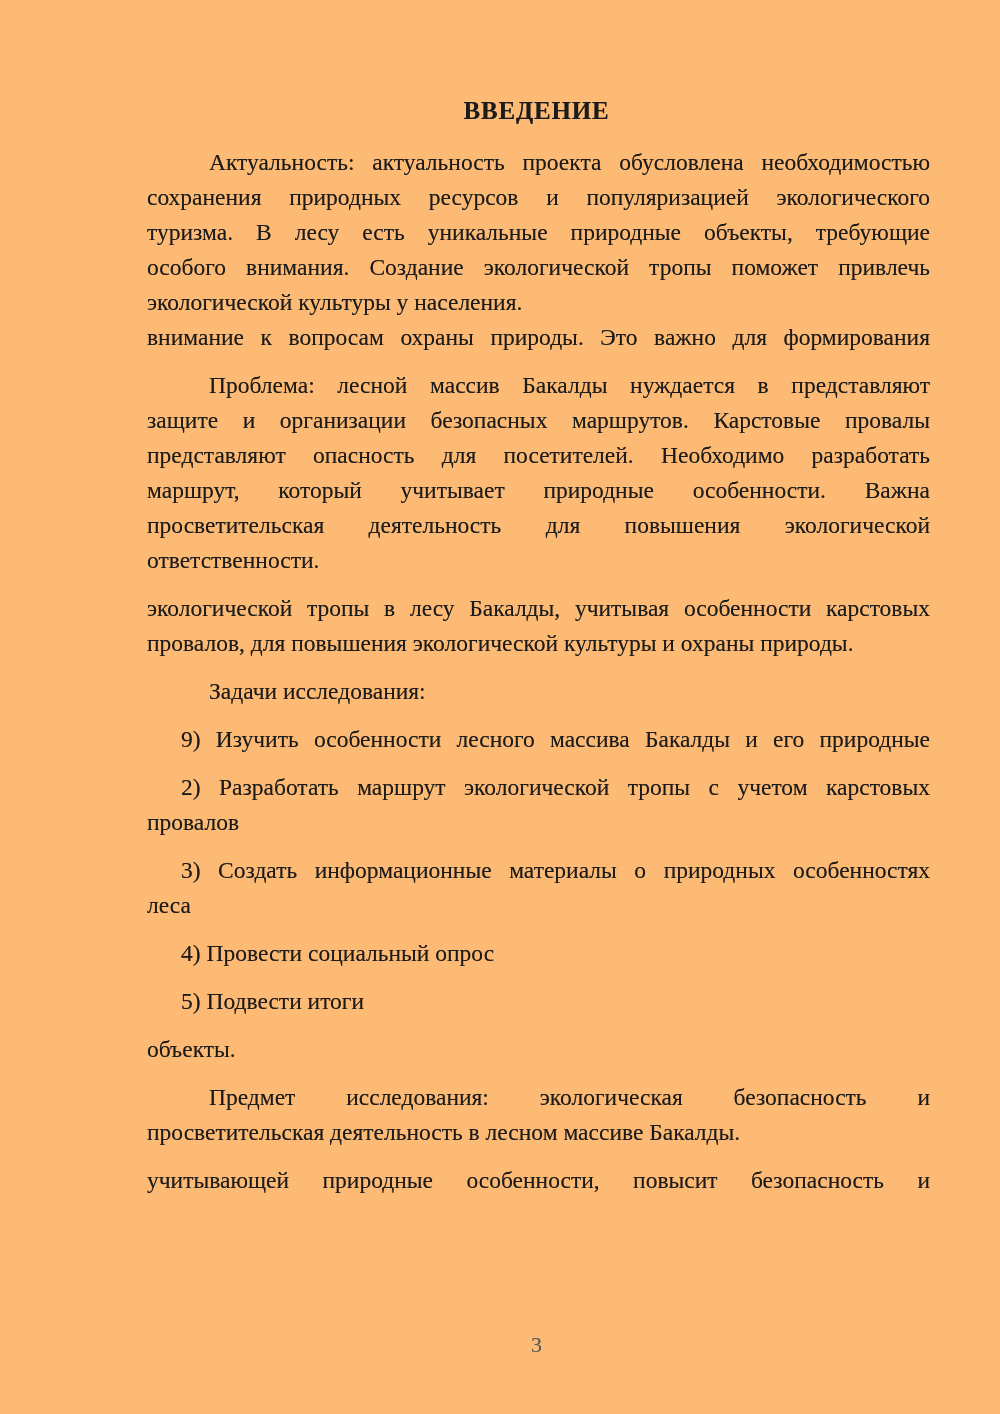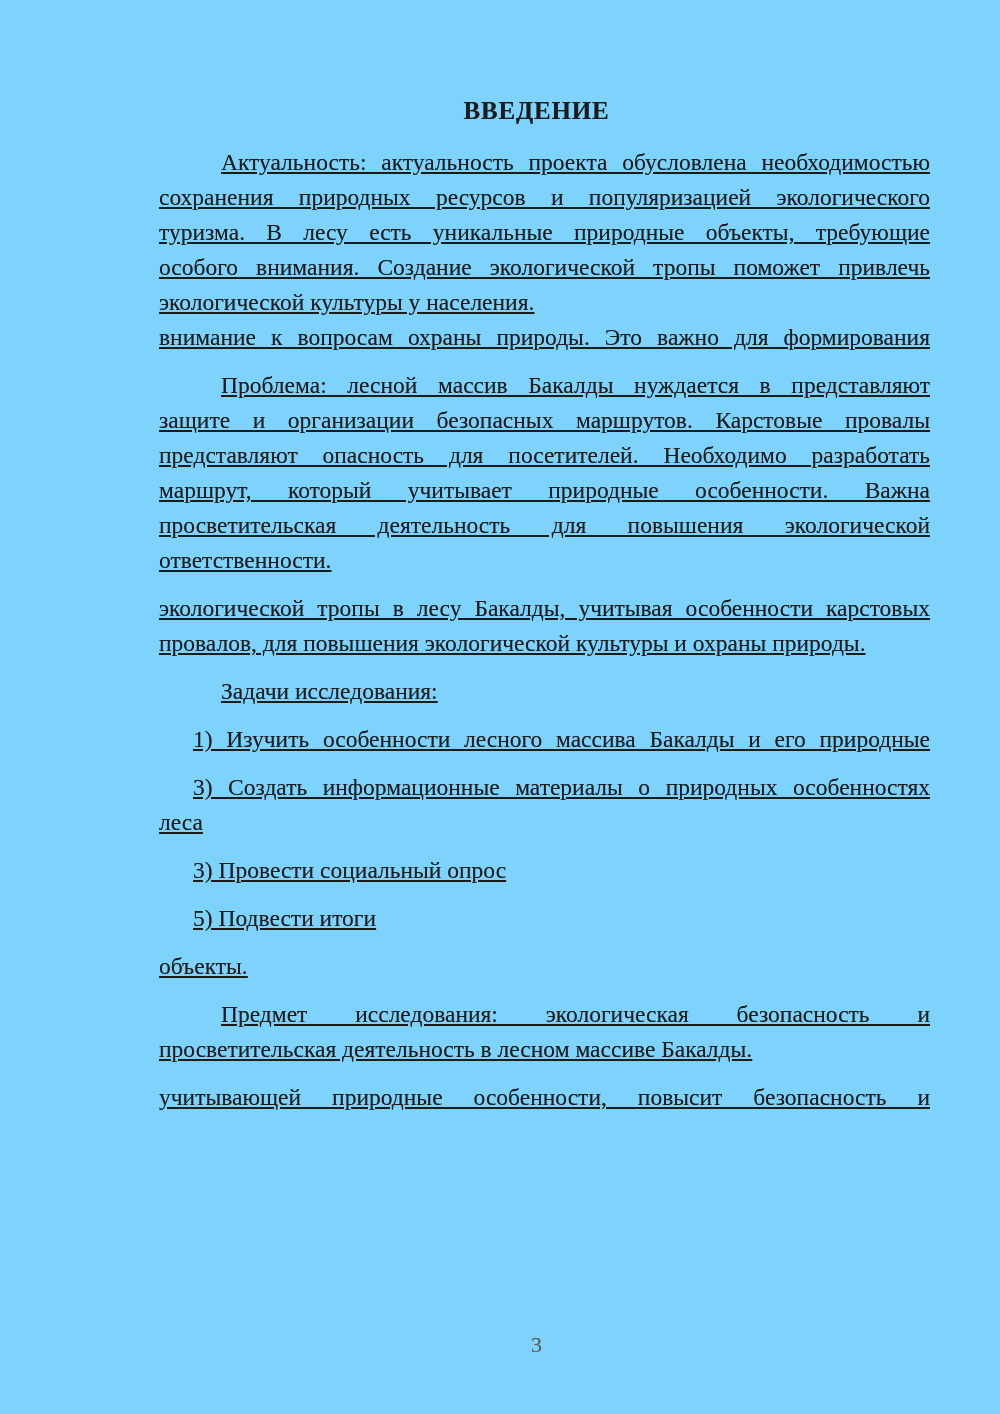--- a/index.html
+++ b/index.html
@@ -4,21 +4,21 @@
 <style>
   html, body {
     margin: 0;
     padding: 0;
     background: #ffffff;
   }
   .page {
     position: relative;
     width: 1000px;
     height: 1414px;
-    background: #7dd3fc;
+    background: #fdba74;
     font-family: "Liberation Serif", "DejaVu Serif", serif;
     color: #1b1b1b;
     overflow: hidden;
   }
   .content {
     position: absolute;
     left: 143px;
     right: 70px;
     top: 0;
     padding-top: 95px;
@@ -26,22 +26,21 @@
   .title {
     margin: 0 0 18px 0;
     font-size: 25px;
     line-height: 32px;
     font-weight: 700;
     letter-spacing: 0.8px;
     text-align: center;
     text-shadow: 0 0 0.5px rgba(20,20,20,0.55);
   }
   .para {
-    margin: 0 0 13px 16px;
-    text-decoration: underline;
+    margin: 0 0 13px 4px;
   }
   .ln {
     font-size: 23.5px;
     line-height: 35px;
     text-align: justify;
     text-align-last: justify;
     white-space: normal;
     text-shadow: 0 0 0.5px rgba(20,20,20,0.45);
   }
   .ln.end {
@@ -94,31 +93,35 @@
     <section class="para">
       <div class="ln">экологической тропы в лесу Бакалды, учитывая особенности карстовых</div>
       <div class="ln end">провалов, для повышения экологической культуры и охраны природы.</div>
     </section>
 
     <section class="para">
       <div class="ln ind end">Задачи исследования:</div>
     </section>
 
     <section class="para">
-      <div class="ln ind-li">1) Изучить особенности лесного массива Бакалды и его природные</div>
+      <div class="ln ind-li">9) Изучить особенности лесного массива Бакалды и его природные</div>
     </section>
 
+    <section class="para">
+      <div class="ln ind-li">2) Разработать маршрут экологической тропы с учетом карстовых</div>
+      <div class="ln end">провалов</div>
+    </section>
 
     <section class="para">
       <div class="ln ind-li">3) Создать информационные материалы о природных особенностях</div>
       <div class="ln end">леса</div>
     </section>
 
     <section class="para">
-      <div class="ln ind-li end">3) Провести социальный опрос</div>
+      <div class="ln ind-li end">4) Провести социальный опрос</div>
     </section>
 
     <section class="para">
       <div class="ln ind-li end">5) Подвести итоги</div>
     </section>
 
     <section class="para">
       <div class="ln end">объекты.</div>
     </section>
 

